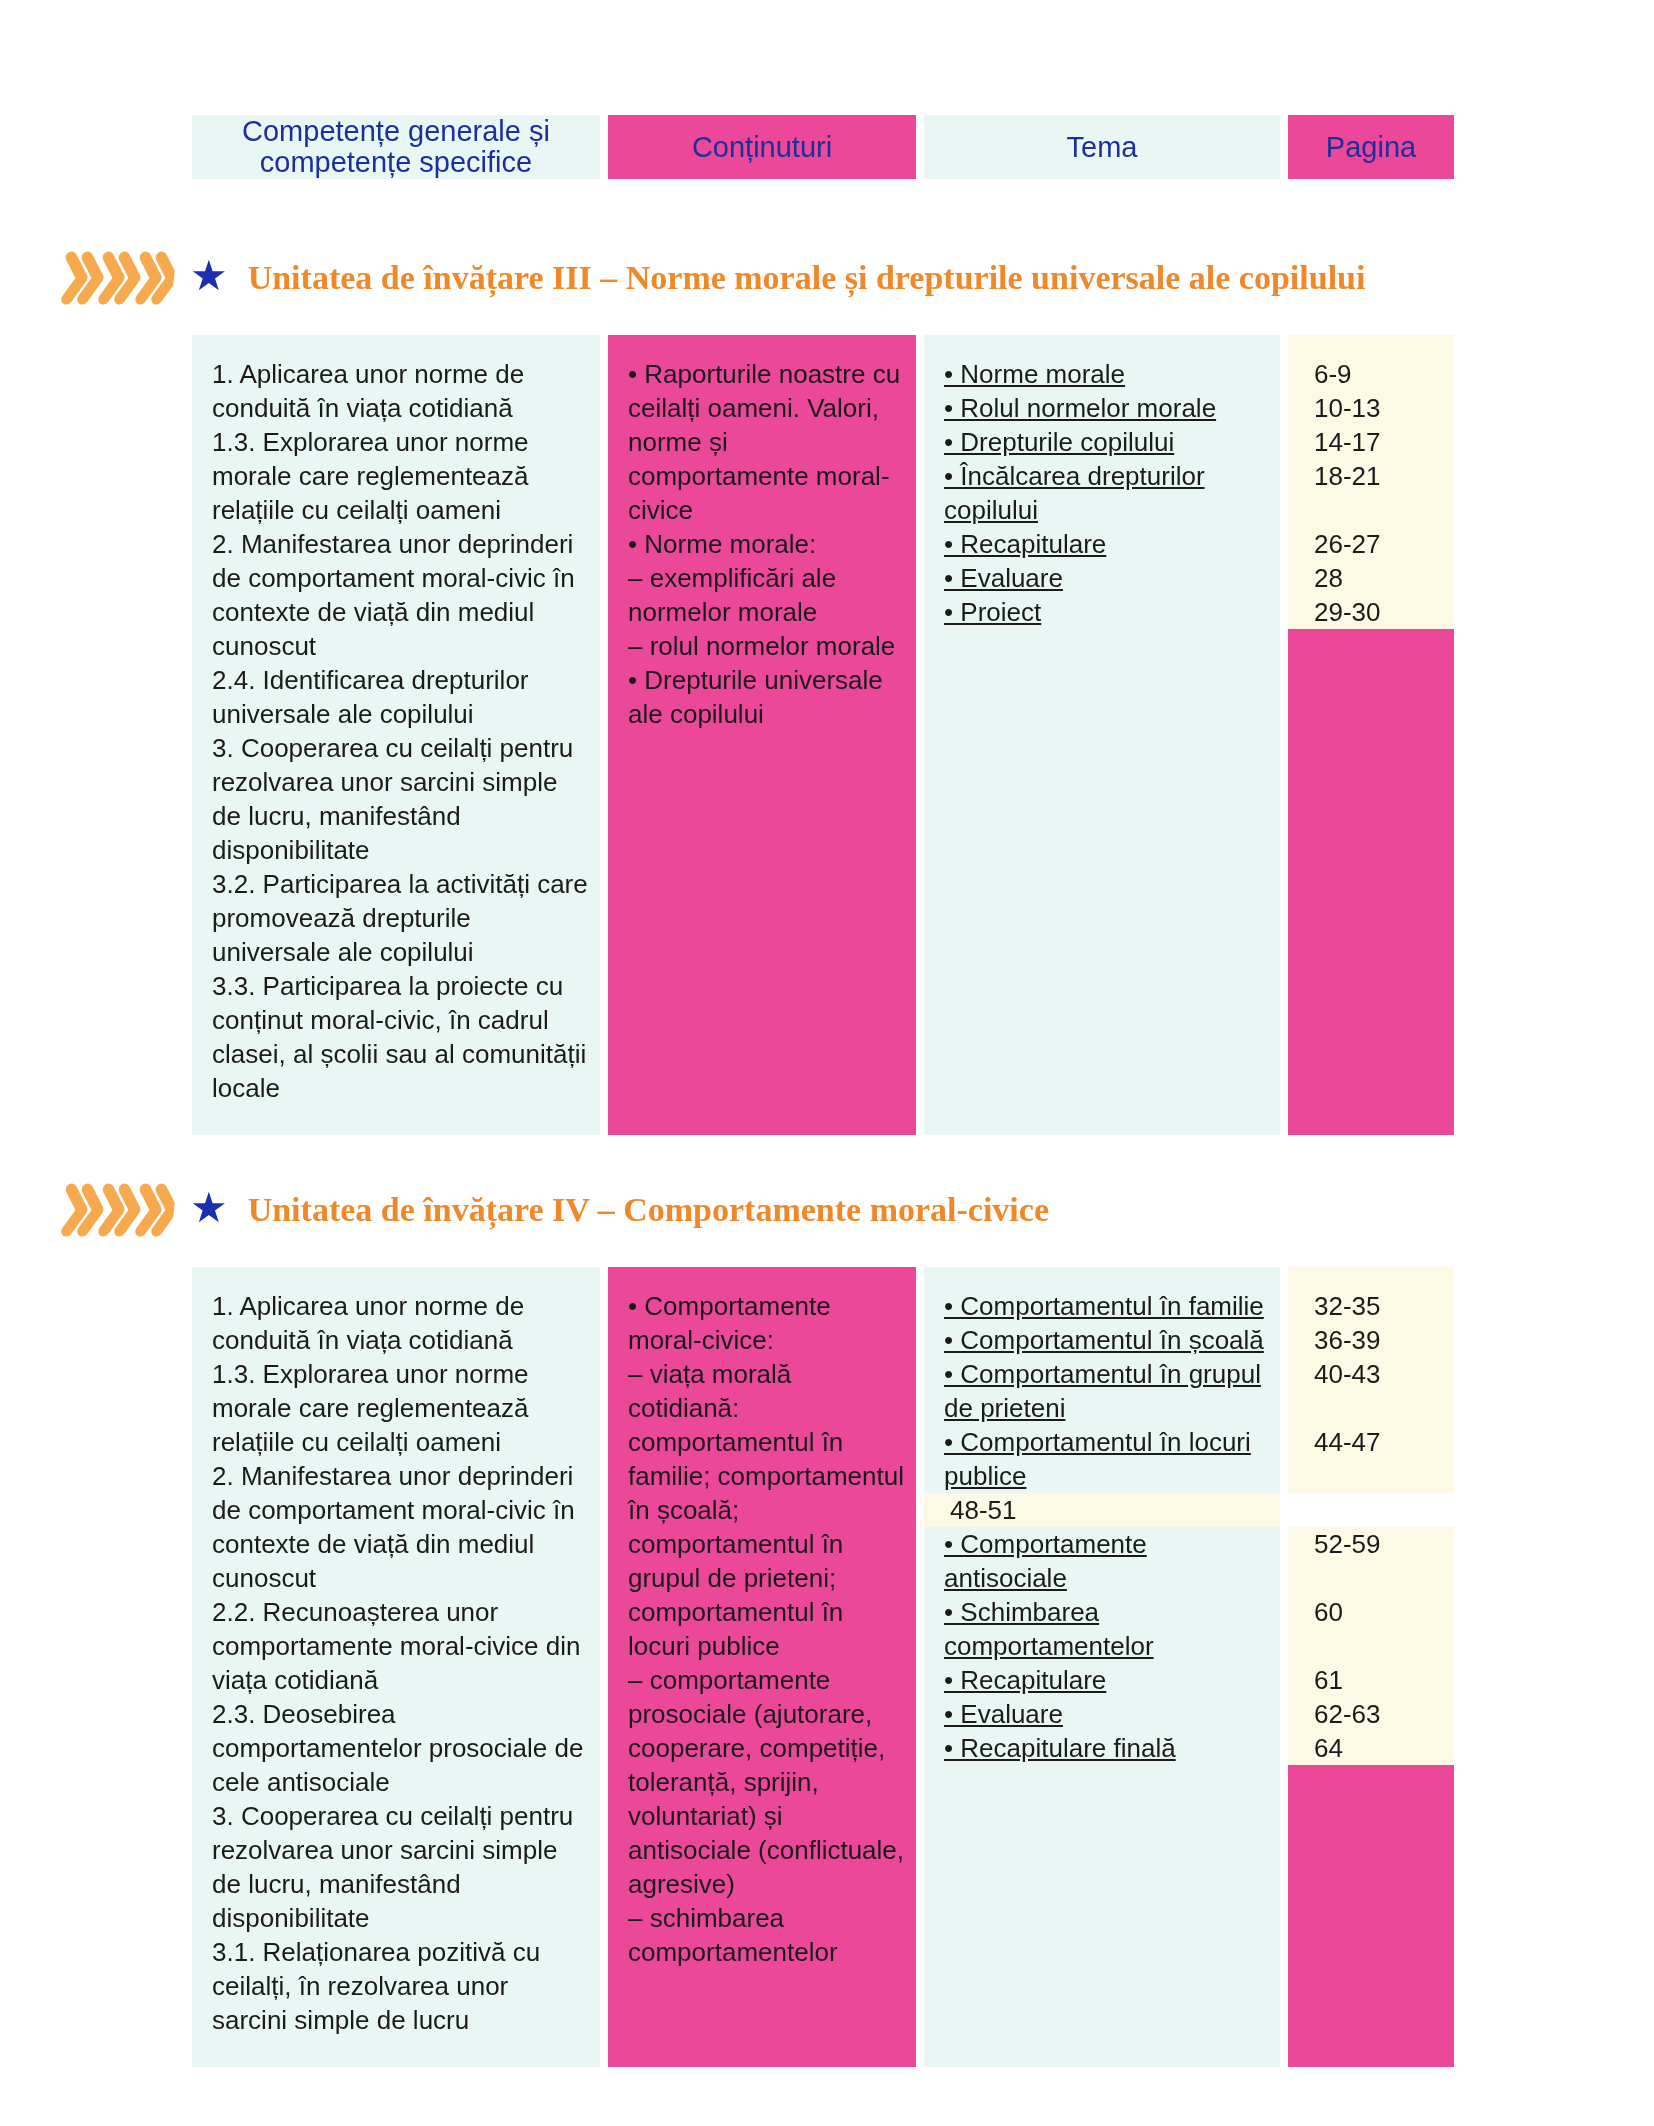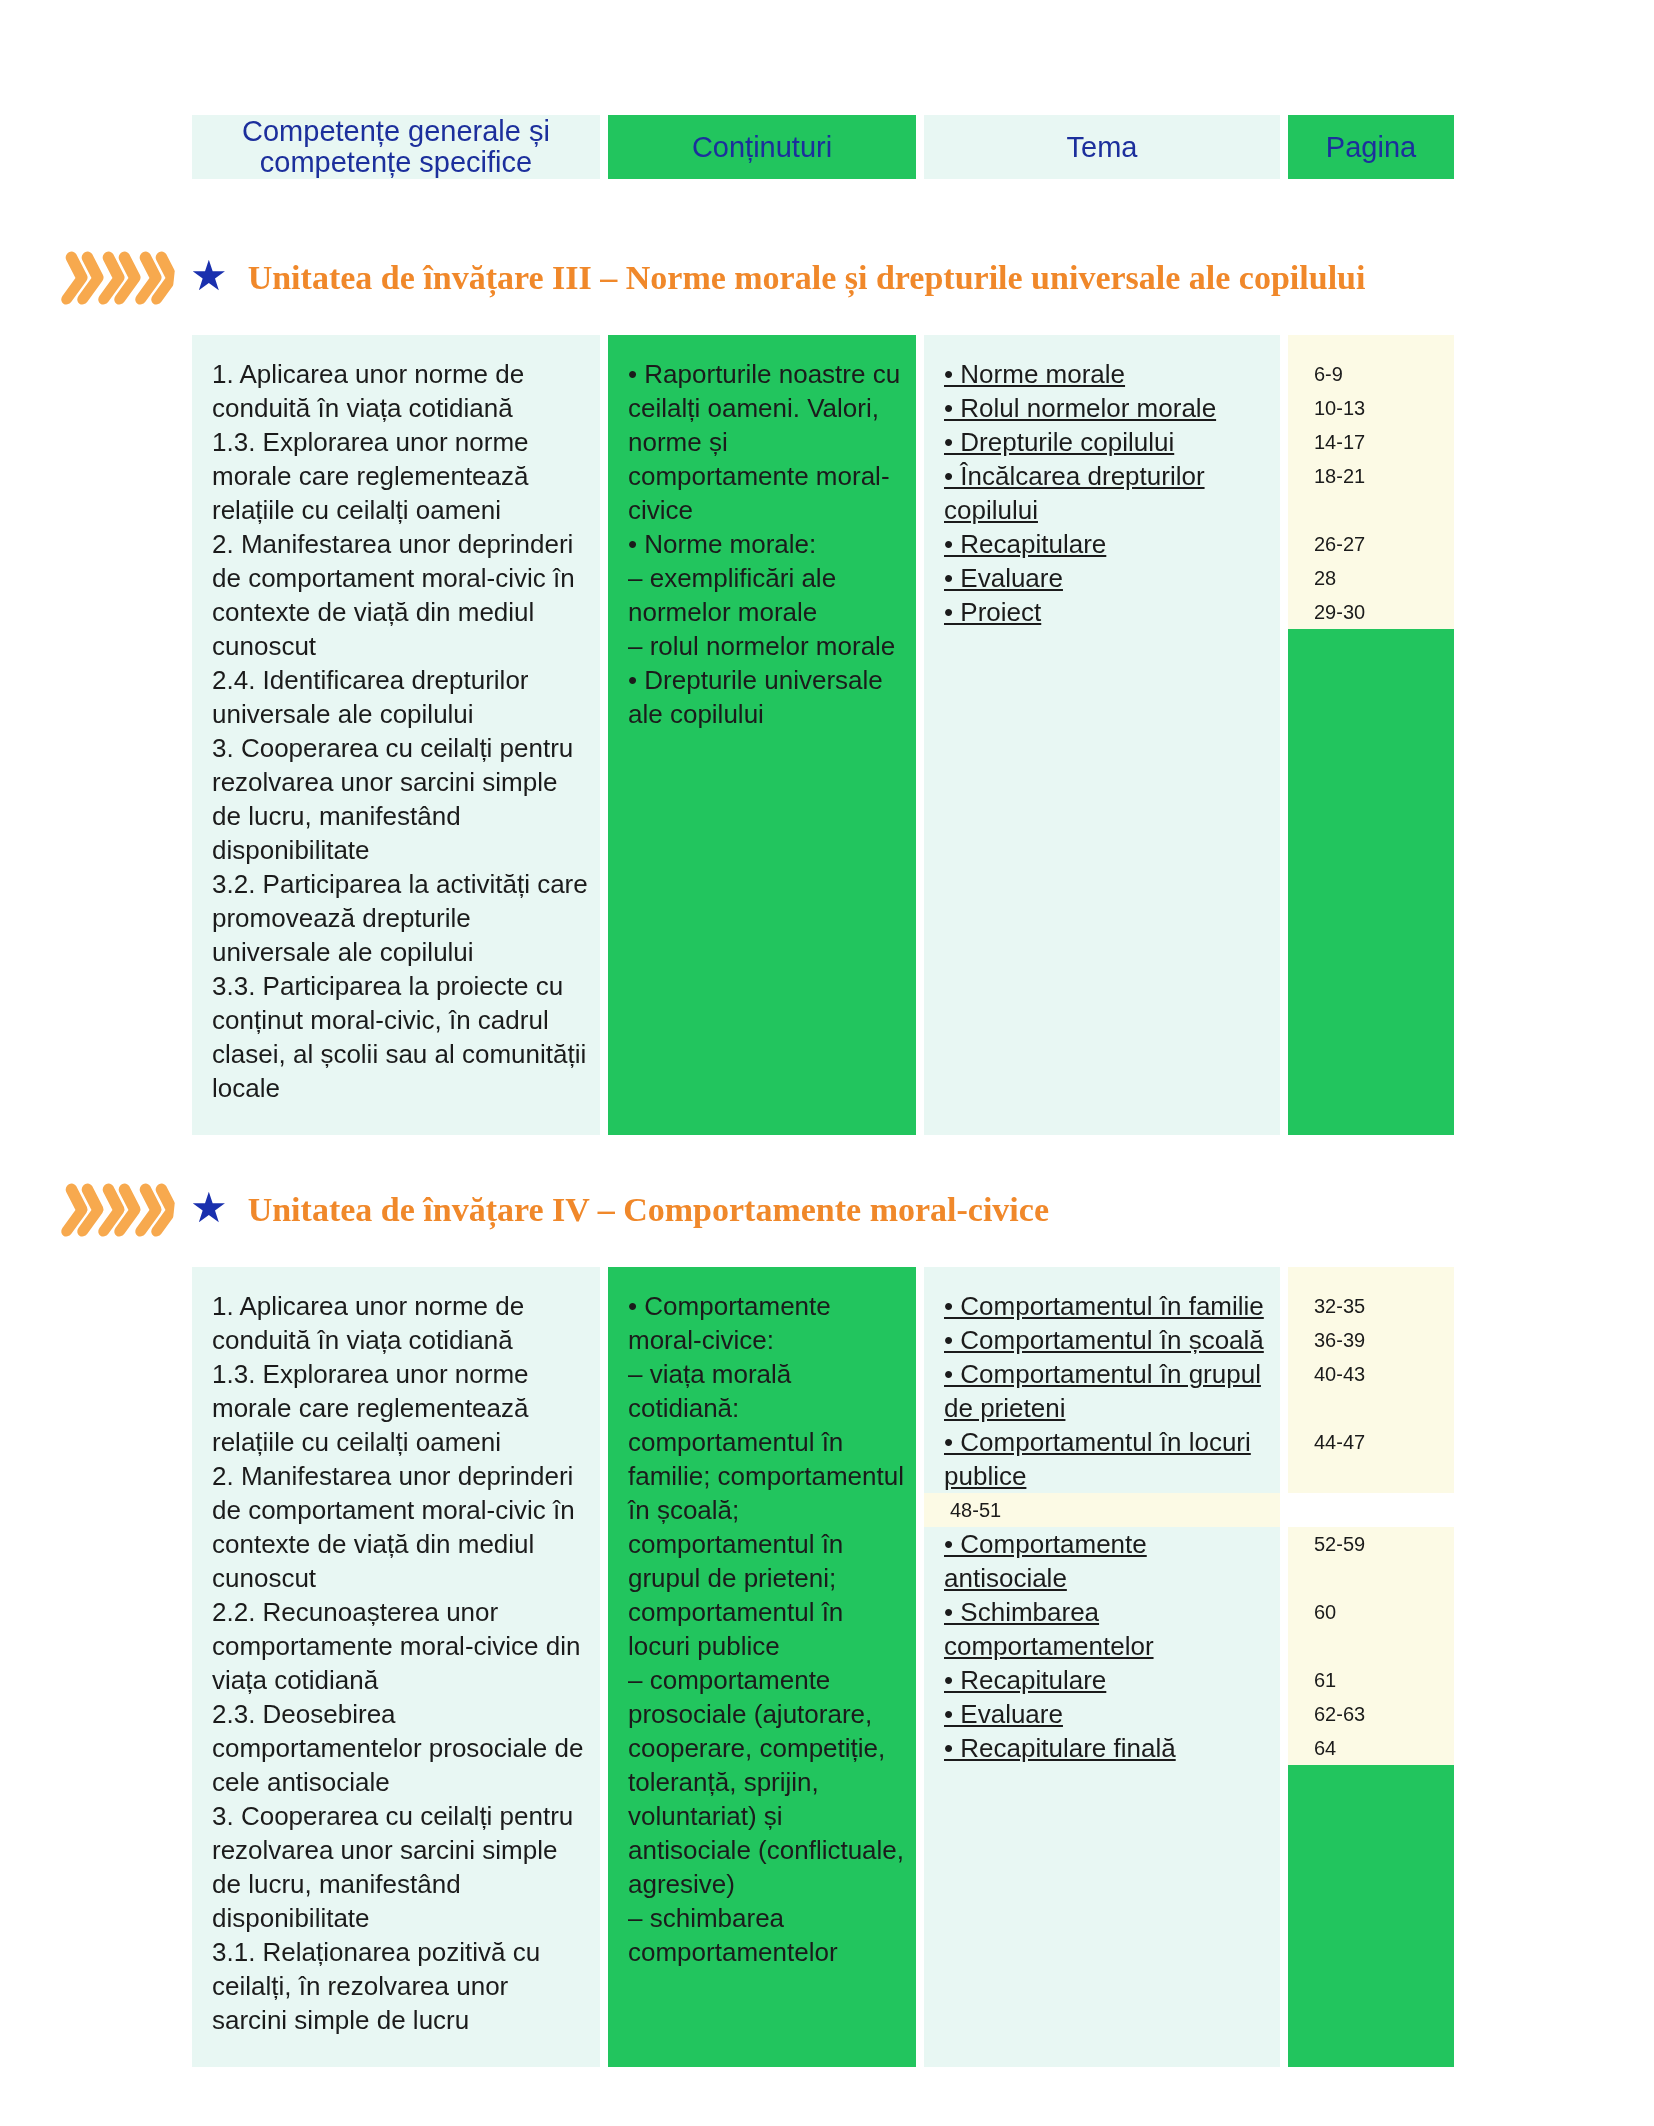--- a/index.html
+++ b/index.html
@@ -12,21 +12,21 @@
   .table-head{
     margin:115px 0 0 192px;
     display:grid;grid-template-columns:408px 308px 356px 166px;column-gap:8px;
   }
   .table-head .hcell{
     height:64px;display:flex;align-items:center;justify-content:center;
     font-weight:normal;font-size:29px;line-height:1.06;text-align:center;
     color:#1c2f9c;white-space:pre-line;
   }
   .bg-cyan{background:#e8f7f3;}
-  .bg-yellow{background:#22c55e;}
+  .bg-yellow{background:#ec4899;}
   
   .unit-title-row{
     margin-left:62px;height:62px;display:flex;align-items:center;
   }
   .unit-title-row.first{margin-top:68px;}
   .unit-title-row.second{margin-top:44px;}
   .chevrons{flex:0 0 auto;transform:skewX(-6deg);}
   .star{
     font-size:42px;line-height:1;color:#1a30ae;margin:0 12px 4px 16px;flex:0 0 auto;
   }
@@ -47,21 +47,21 @@
   .cell p{margin:0;}
   
   .col34{display:flex;flex-direction:column;}
   .tp-row{display:grid;grid-template-columns:356px 166px;column-gap:8px;}
   .tp-row .tema{
     background:#e8f7f3;padding:0 8px 0 20px;
     font-size:26px;line-height:34px;text-decoration:underline;
   }
   .tp-row .pag{
     background:#fcfae5;padding:0 8px 0 26px;
-    font-size:20px;line-height:34px;
+    font-size:26px;line-height:34px;
   }
   .tp-row.head .tema,.tp-row.head .pag{padding-top:22px;}
   .tp-fill{flex:1;min-height:26px;display:grid;grid-template-columns:356px 166px;column-gap:8px;}
   .tp-fill .tema,.tp-fill .pag{height:100%;}
 </style>
 </head>
 <body>
 
 <div class="table-head">
   <div class="hcell bg-cyan">Competențe generale și

